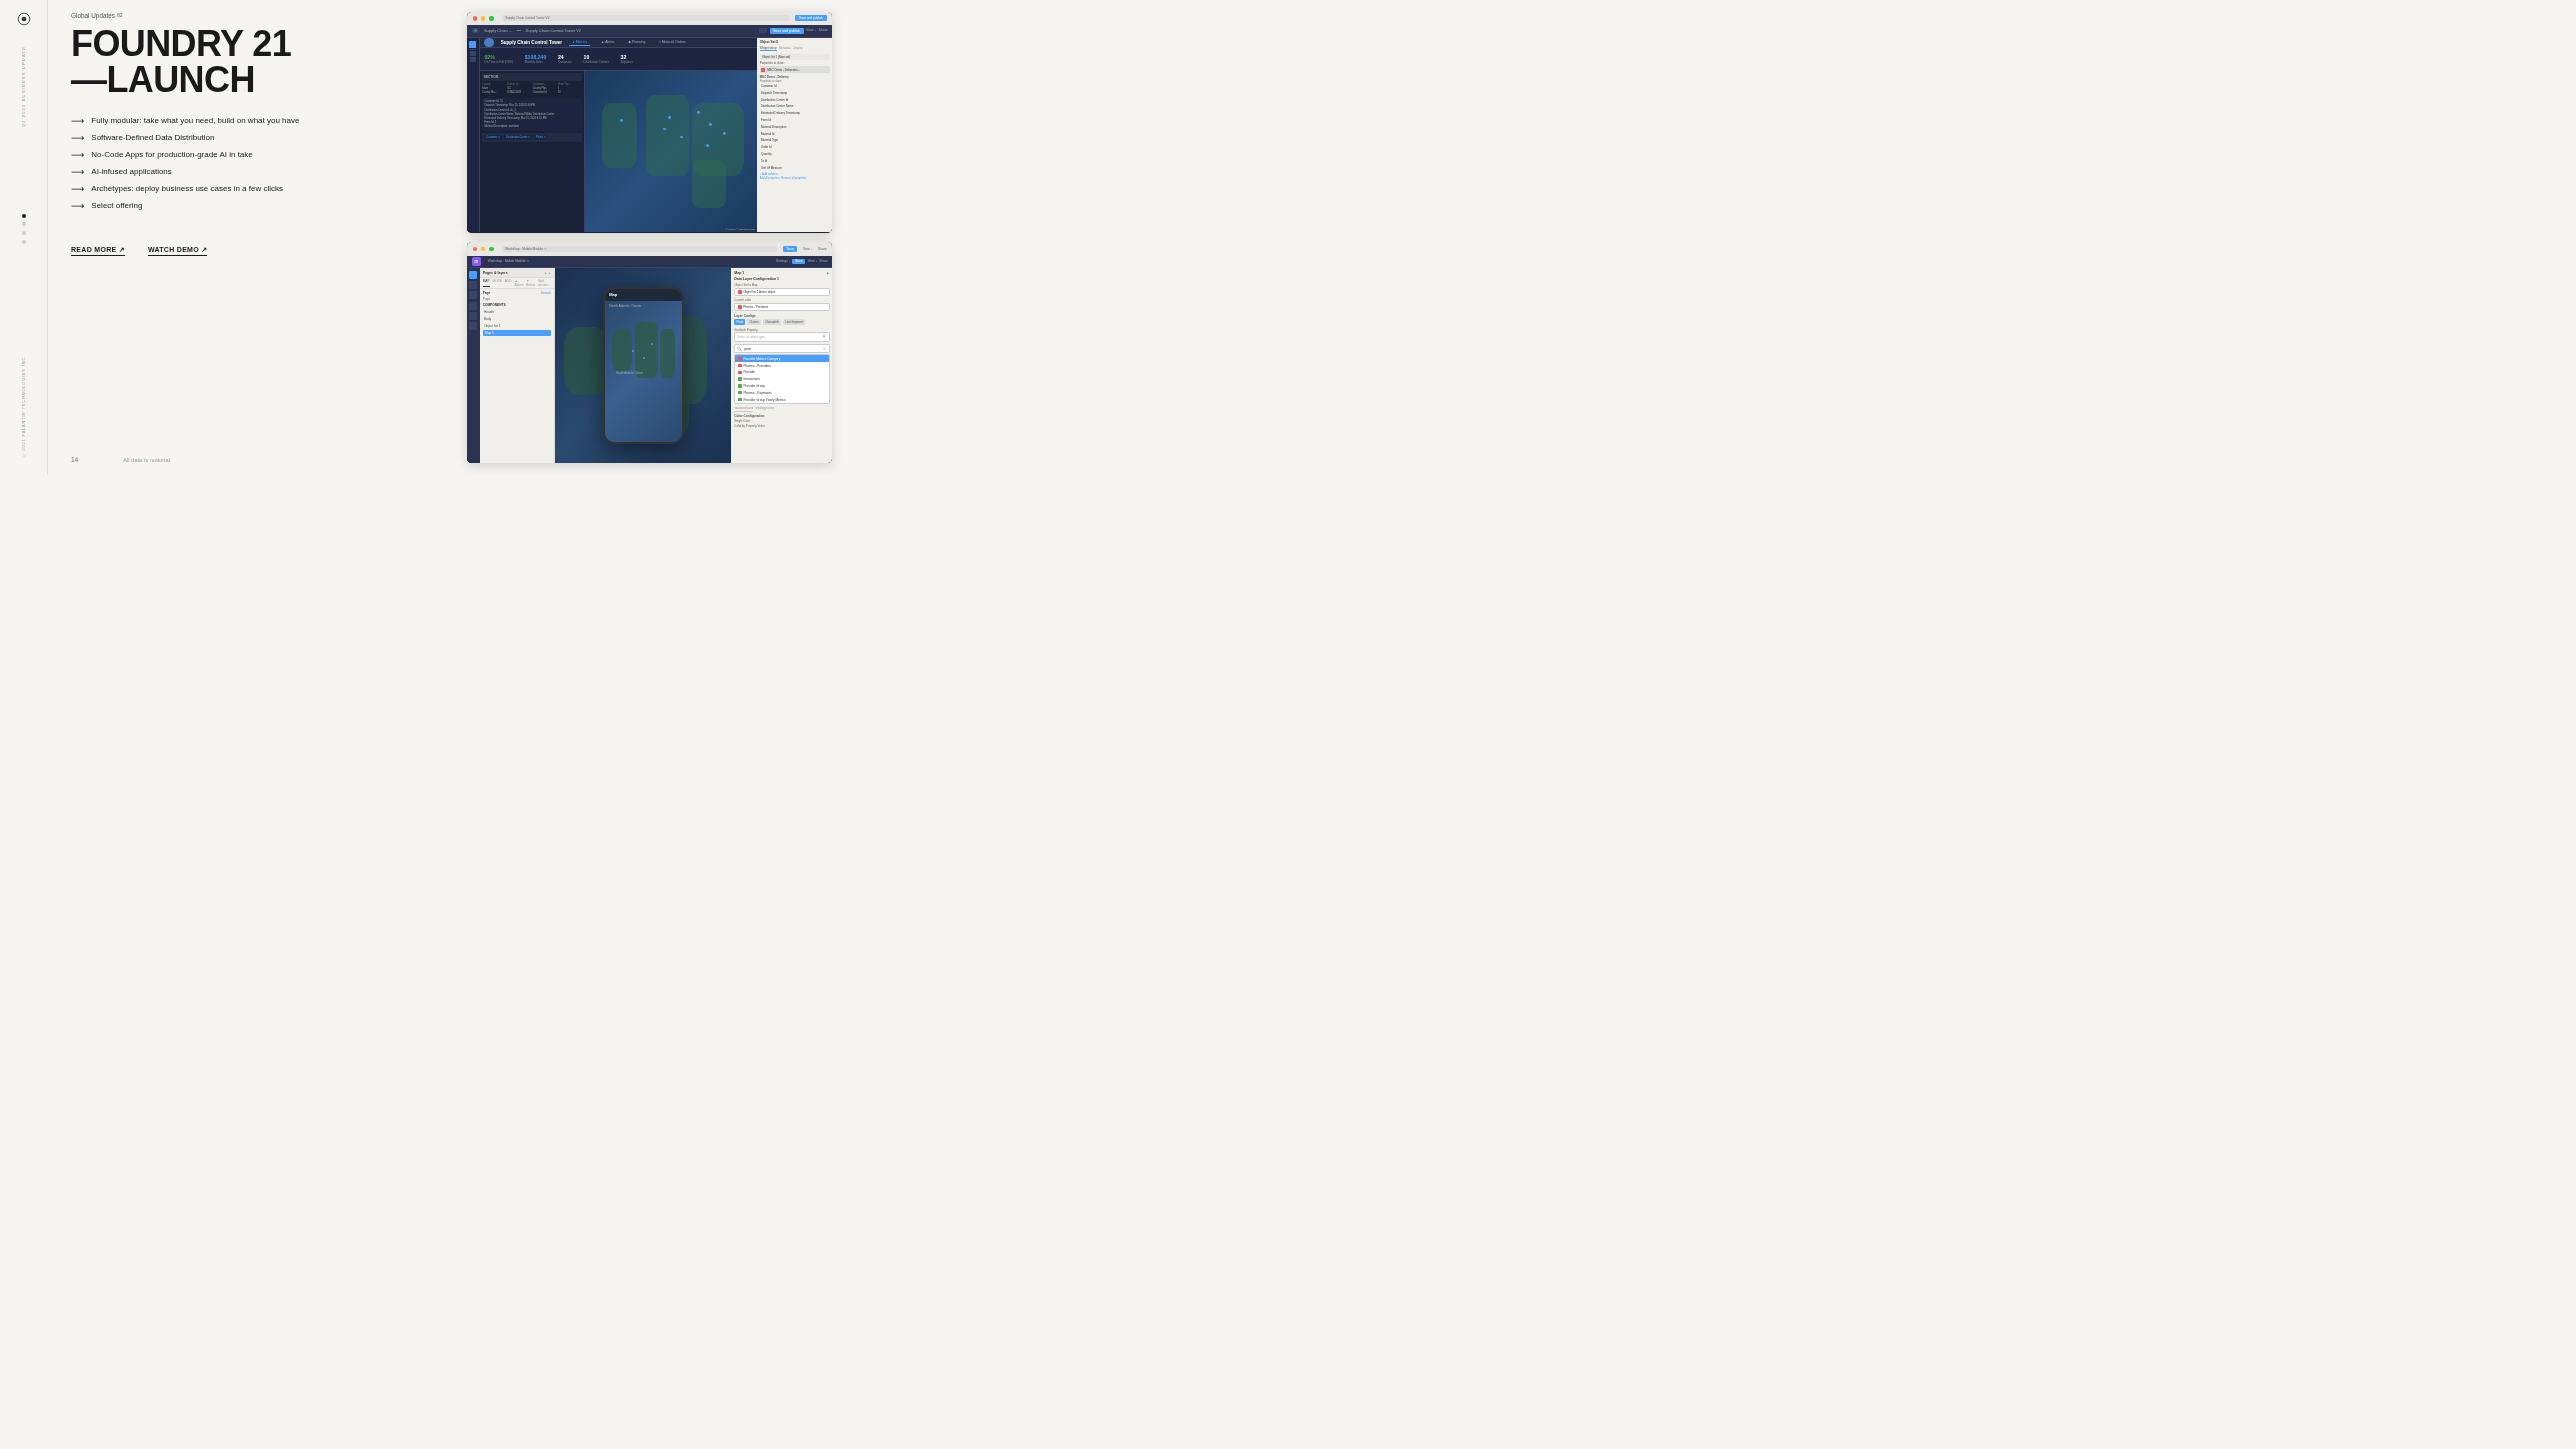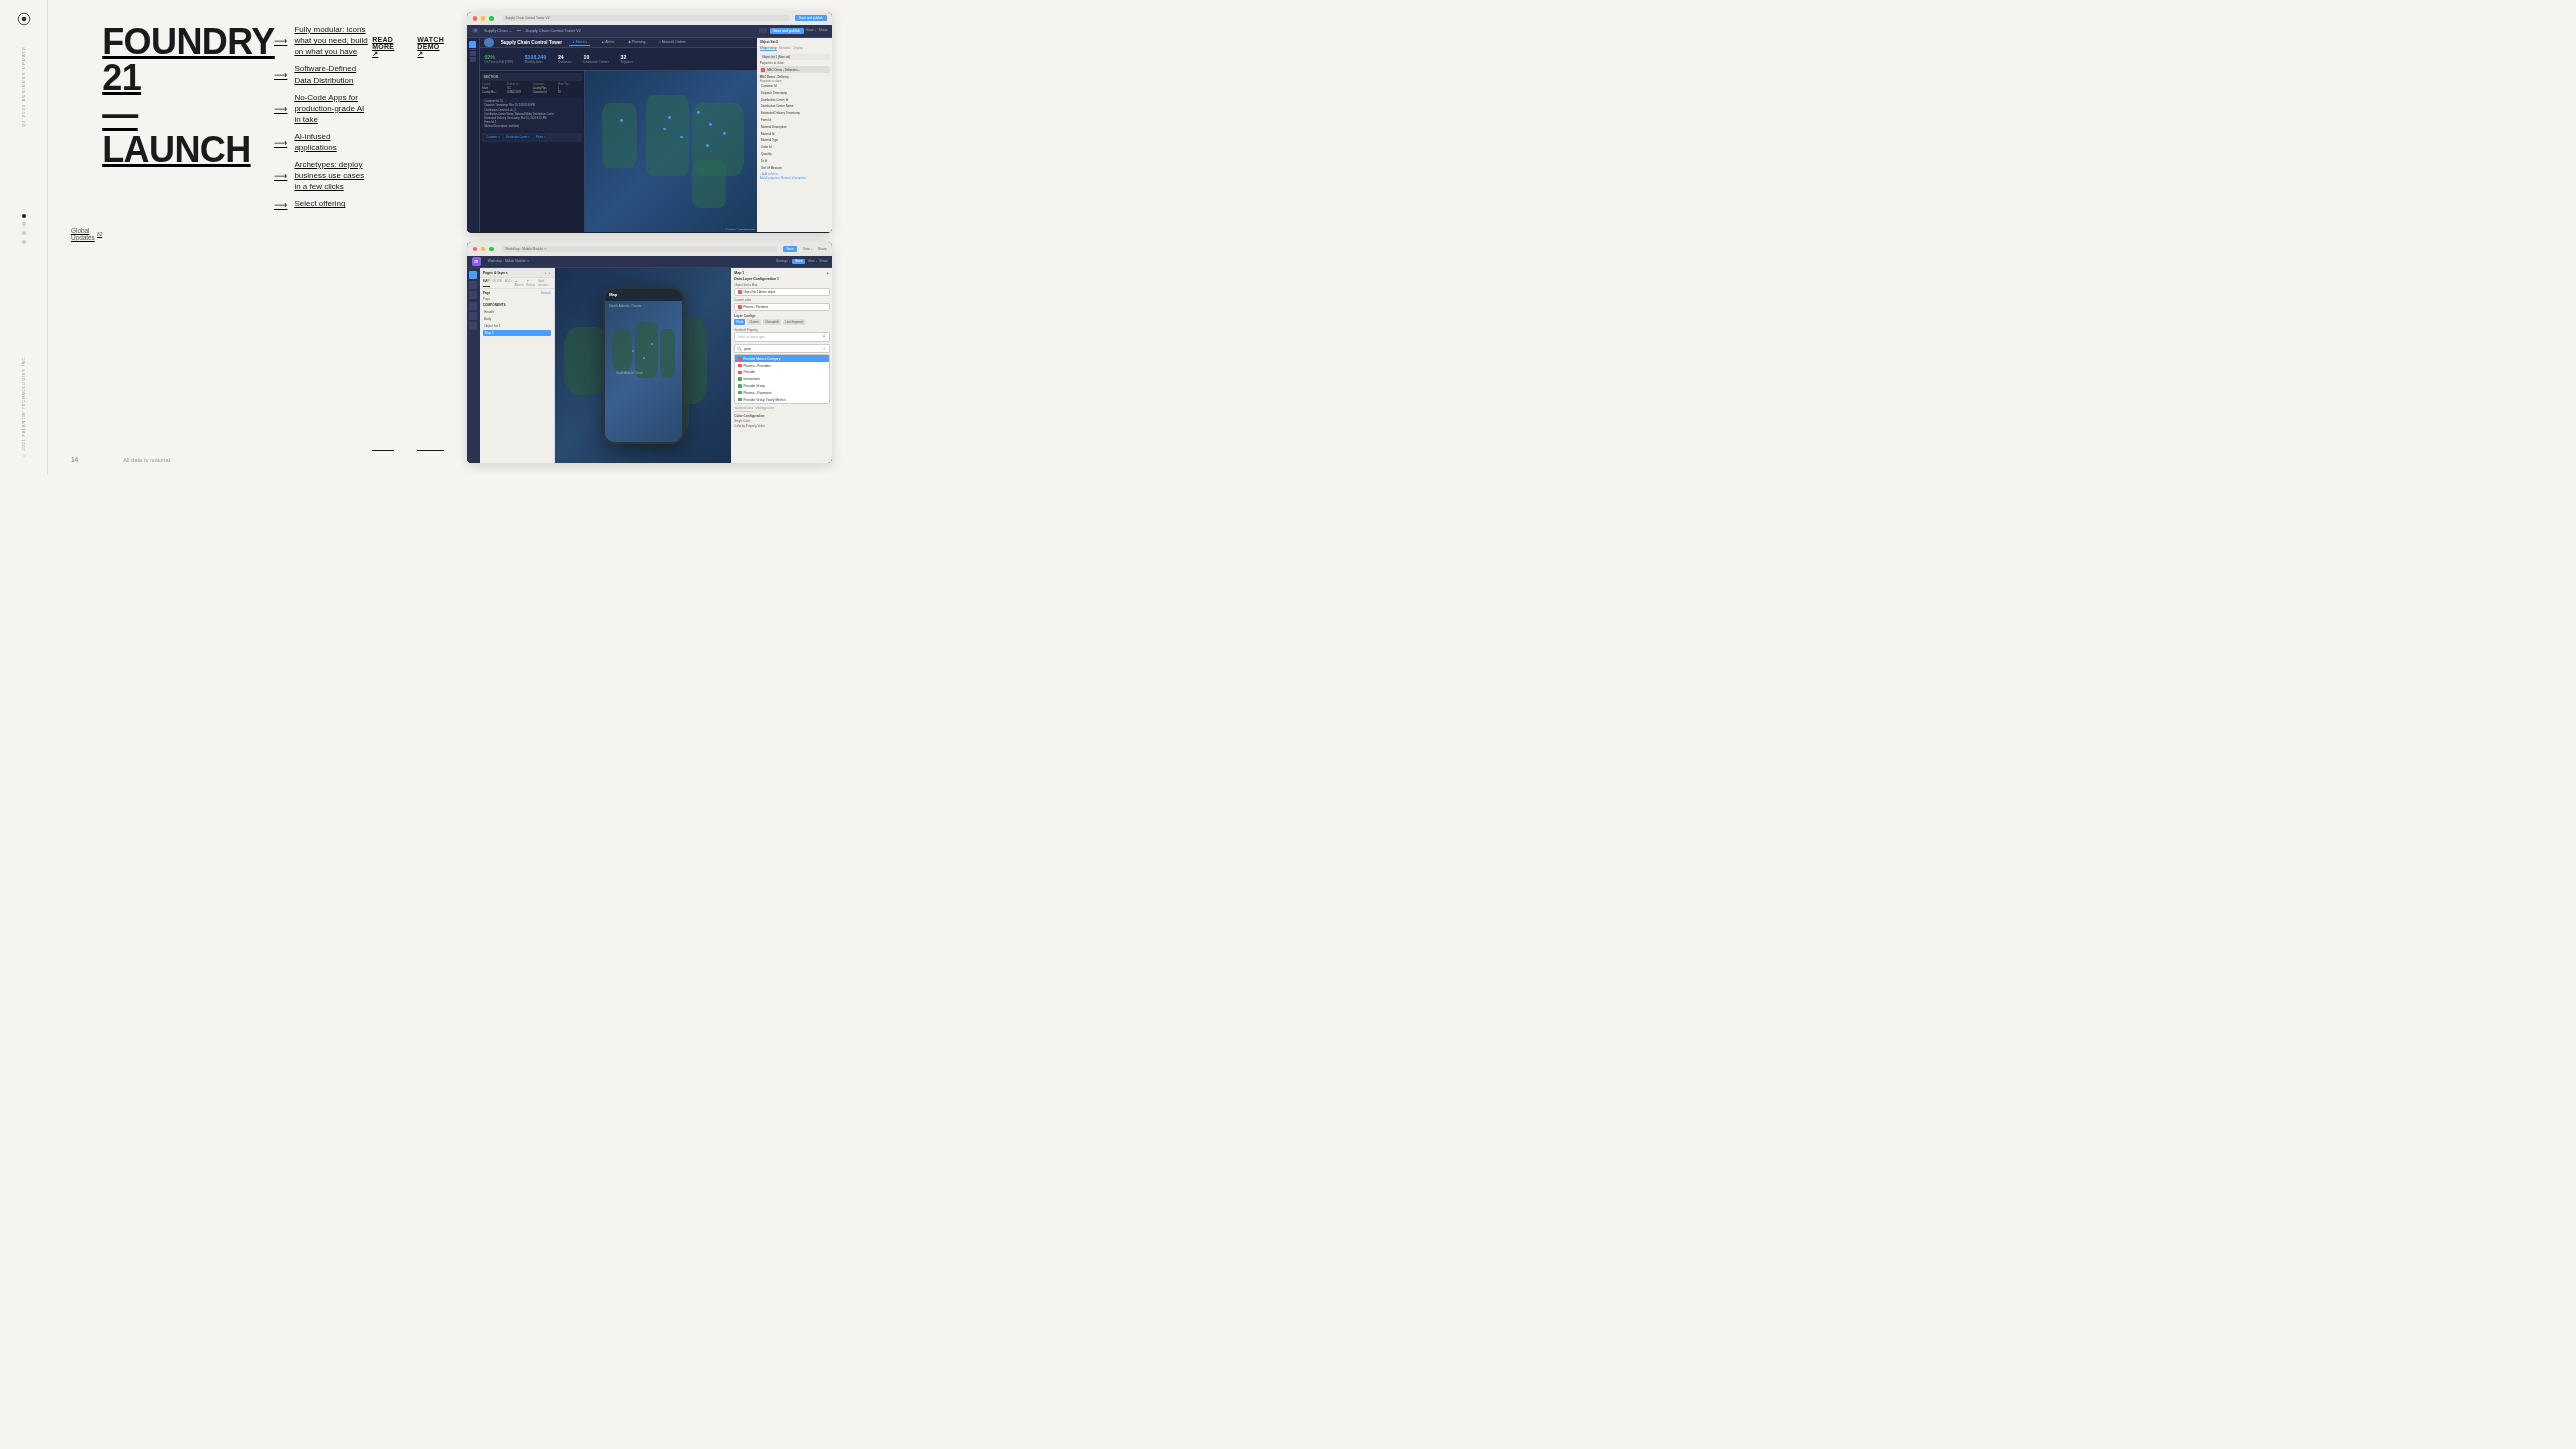--- a/index.html
+++ b/index.html
@@ -35,25 +35,24 @@
 
     .sidebar-logo {
       width: 18.5px;
       height: 18.5px;
       margin-bottom: auto;
     }
 
     
     .main-content {
       flex: 1;
-      padding: 24px 23px;
-      display: flex;
-      flex-direction: row;
-      position: relative;
-      text-decoration: underline;
+      padding: 12px 23px;
+      display: flex;
+      flex-direction: column;
+      position: relative;
     }
 
     .global-updates-label {
       font-size: 6.4px;
       color: #555;
       margin-bottom: 7px;
       display: flex;
       align-items: center;
       gap: 2.3px;
     }
@@ -456,21 +455,21 @@
     </div>
 
     <div class="main-title">
       <div>FOUNDRY 21</div>
       <div>—LAUNCH</div>
     </div>
 
     <ul class="features-list">
       <li class="feature-item">
         <span class="arrow-icon">⟶</span>
-        <span class="feature-text">Fully modular: icons what you need, build on what you have</span>
+        <span class="feature-text">Fully modular: take what you need, build on what you have</span>
       </li>
       <li class="feature-item">
         <span class="arrow-icon">⟶</span>
         <span class="feature-text">Software-Defined Data Distribution</span>
       </li>
       <li class="feature-item">
         <span class="arrow-icon">⟶</span>
         <span class="feature-text">No-Code Apps for production-grade AI in take</span>
       </li>
       <li class="feature-item">

